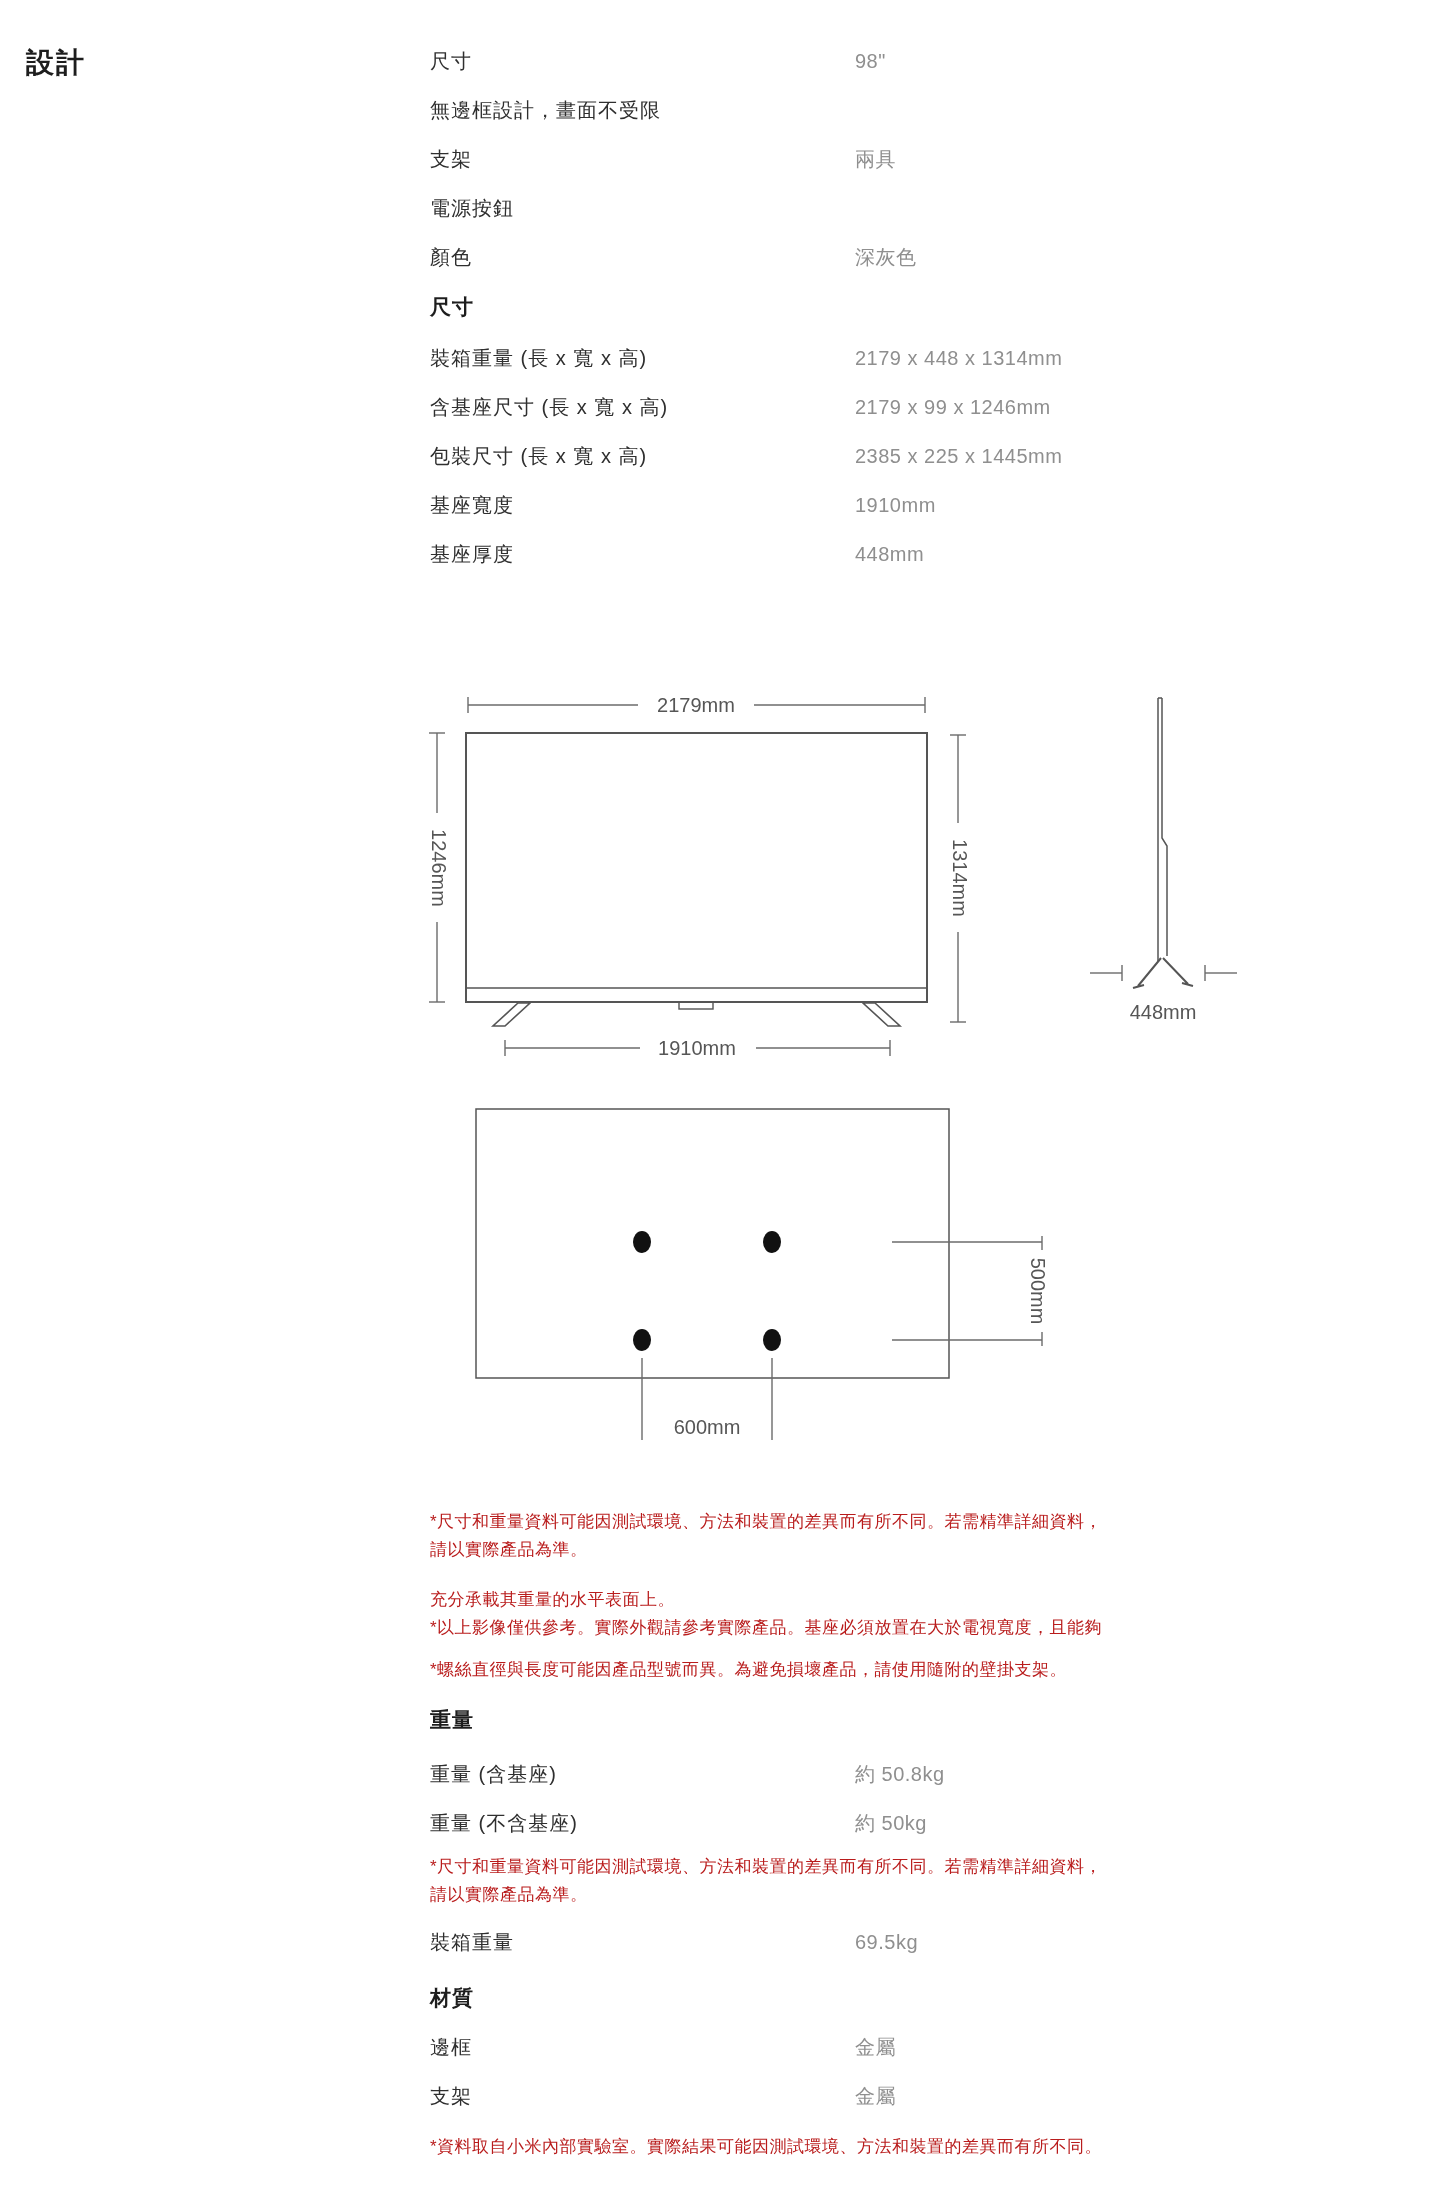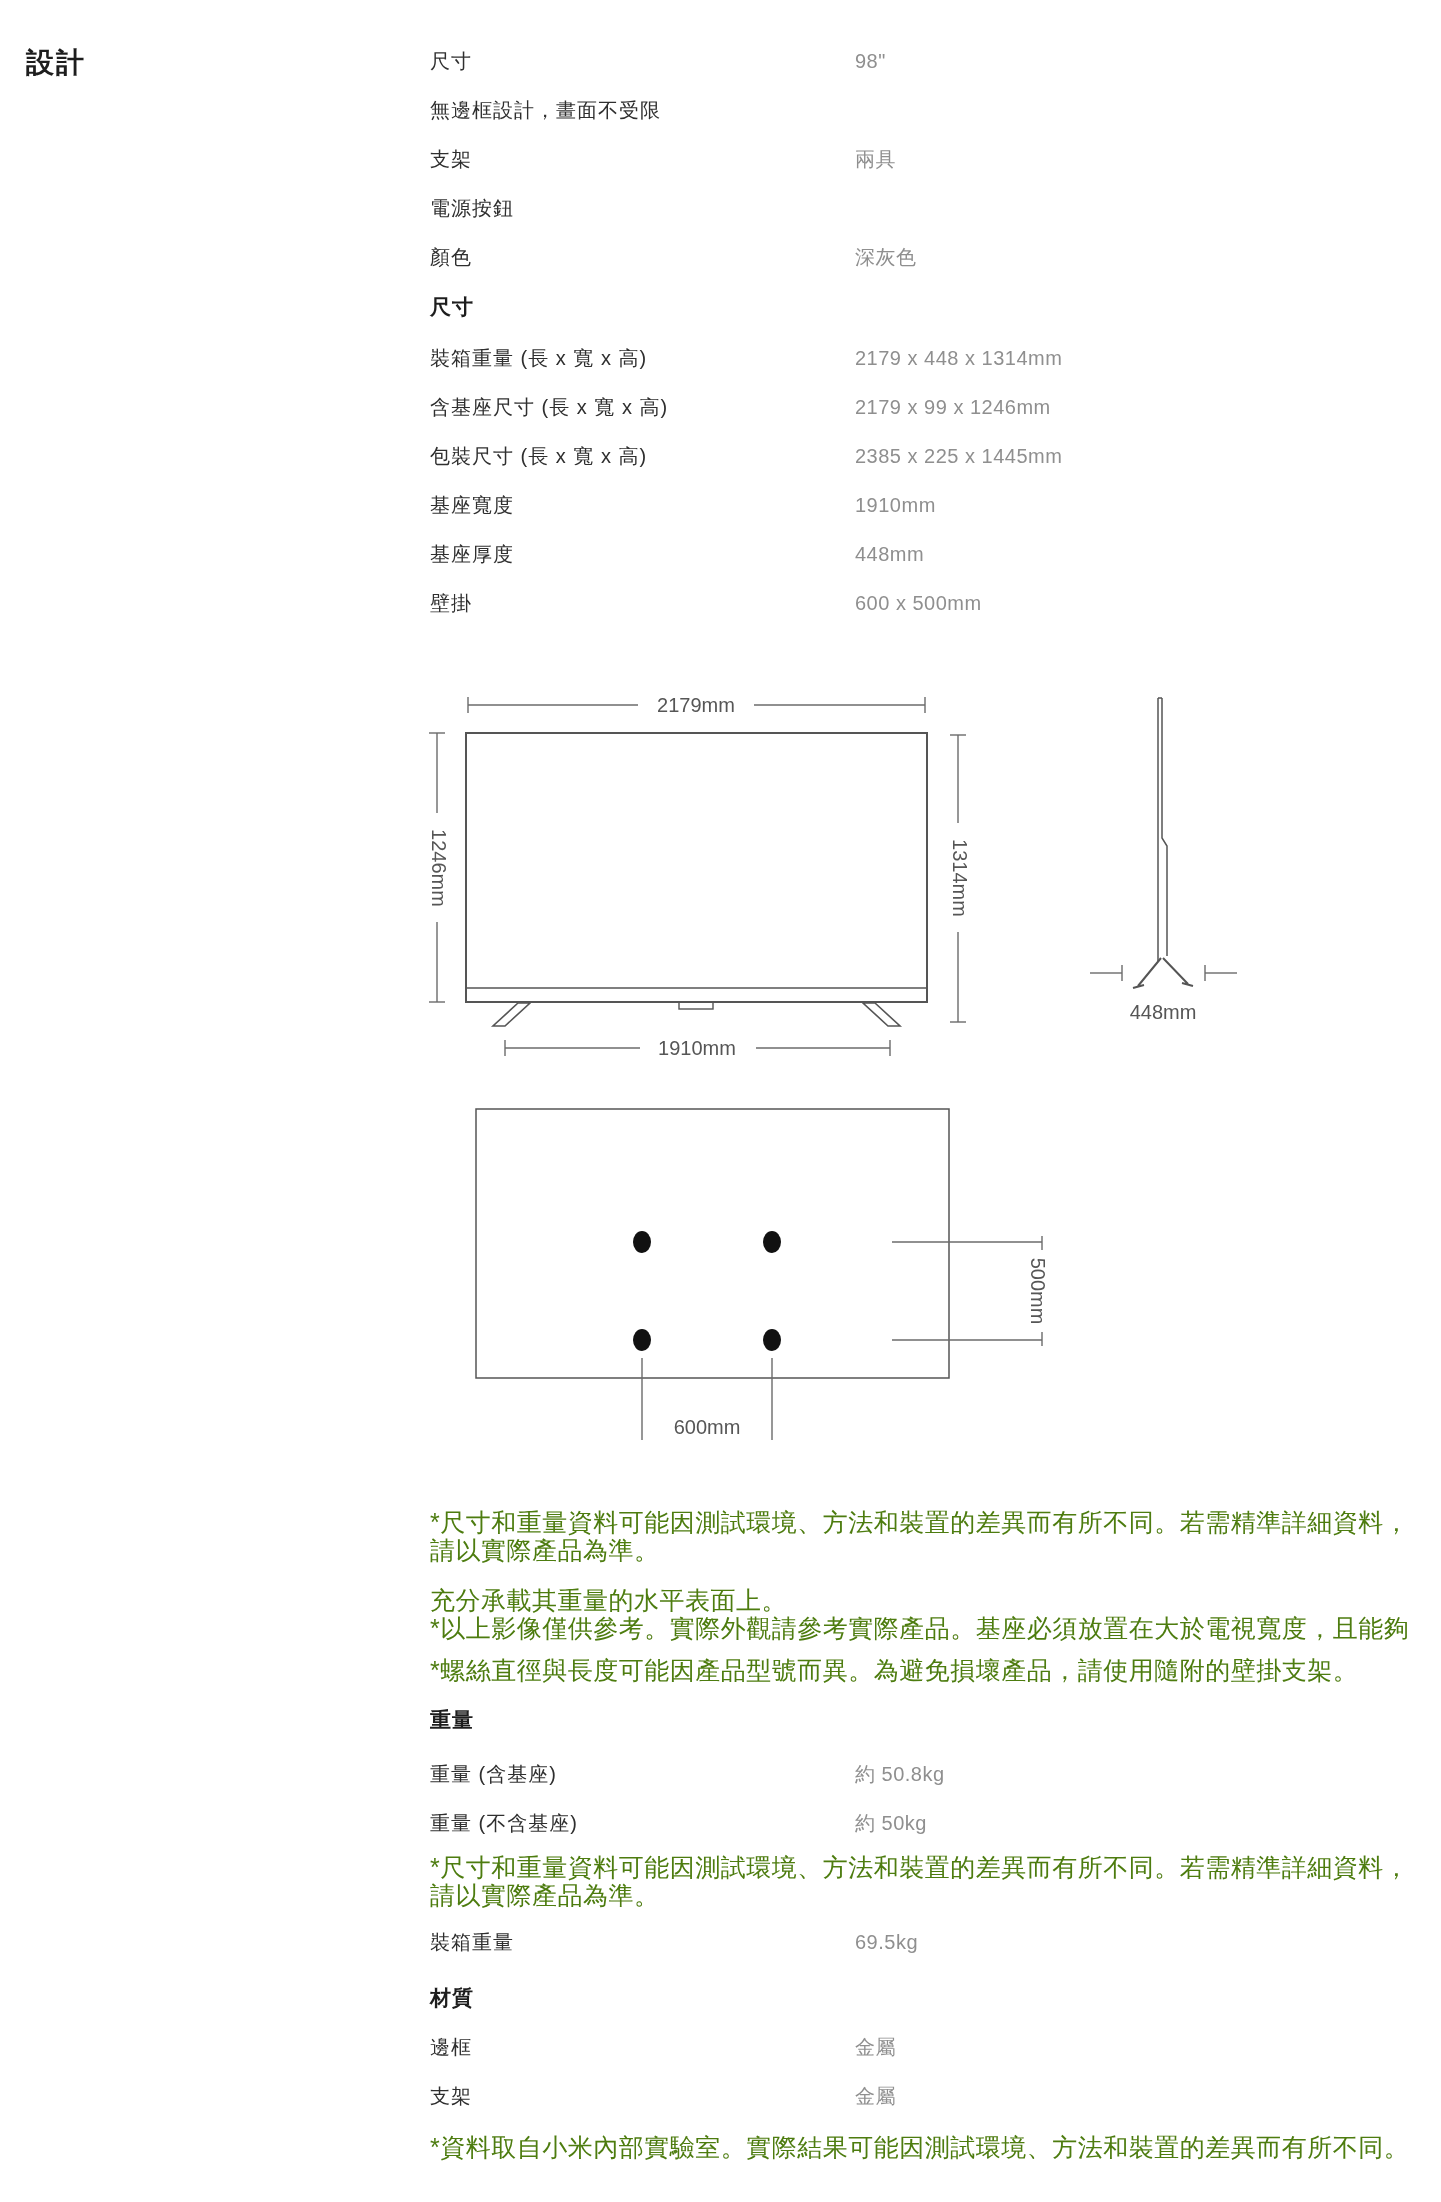--- a/index.html
+++ b/index.html
@@ -12,21 +12,21 @@
   #design-title{
     left:26px;top:44px;font-size:28px;font-weight:700;color:#1d1d1d;letter-spacing:2px;font-family:Liberation Mono, monospace;
   }
   .spec-list{left:430px;width:880px;}
   .row{height:49px;display:flex;align-items:center;font-size:20px;}
   .row .label{width:425px;flex:none;color:#2f2f2f;letter-spacing:1px;}
   .row .value{color:#8f8f8f;letter-spacing:0.5px;}
   .sub-heading{
     left:430px;font-size:21px;font-weight:700;color:#1d1d1d;letter-spacing:1px;line-height:28px;
   }
-  .note{left:430px;color:#4d7c0f;font-size:25px;line-height:28px;letter-spacing:0.5px;}
+  .note{left:430px;color:#b91c1c;font-size:17px;line-height:28px;letter-spacing:0.5px;}
   .note .note-line{white-space:nowrap;}
   #diagram-svg{left:400px;top:680px;}
   .dim-label{fill:#565656;font-size:20px;font-family:"Liberation Sans","DejaVu Sans",sans-serif;}
   .dim-line{stroke:#6b6b6b;stroke-width:1.4;fill:none;}
   .shape-line{stroke:#555555;fill:none;}
 </style>
 </head>
 <body>
 
 <div id="design-title" class="abs">設計</div>
@@ -81,24 +81,20 @@
     <div class="row">
       <div class="label">基座寬度</div>
       <div class="value">1910mm</div>
     </div>
 
     <div class="row">
       <div class="label">基座厚度</div>
       <div class="value">448mm</div>
     </div>
 
-    <div class="row">
-      <div class="label">壁掛</div>
-      <div class="value">600 x 500mm</div>
-    </div>
   </div>
 
 <svg id="diagram-svg" class="abs" width="860" height="780" viewBox="400 680 860 780">
 
   <g>
 
     <line class="dim-line" x1="468" y1="697" x2="468" y2="713"></line>
     <line class="dim-line" x1="925" y1="697" x2="925" y2="713"></line>
     <line class="dim-line" x1="468" y1="705" x2="638" y2="705"></line>
     <line class="dim-line" x1="754" y1="705" x2="925" y2="705"></line>

